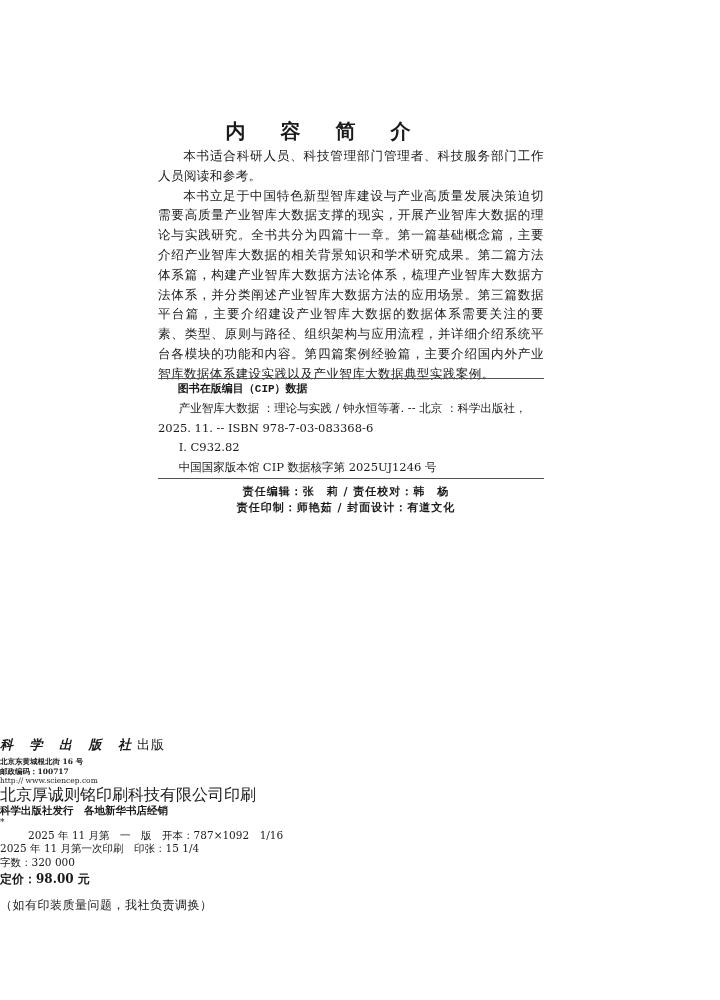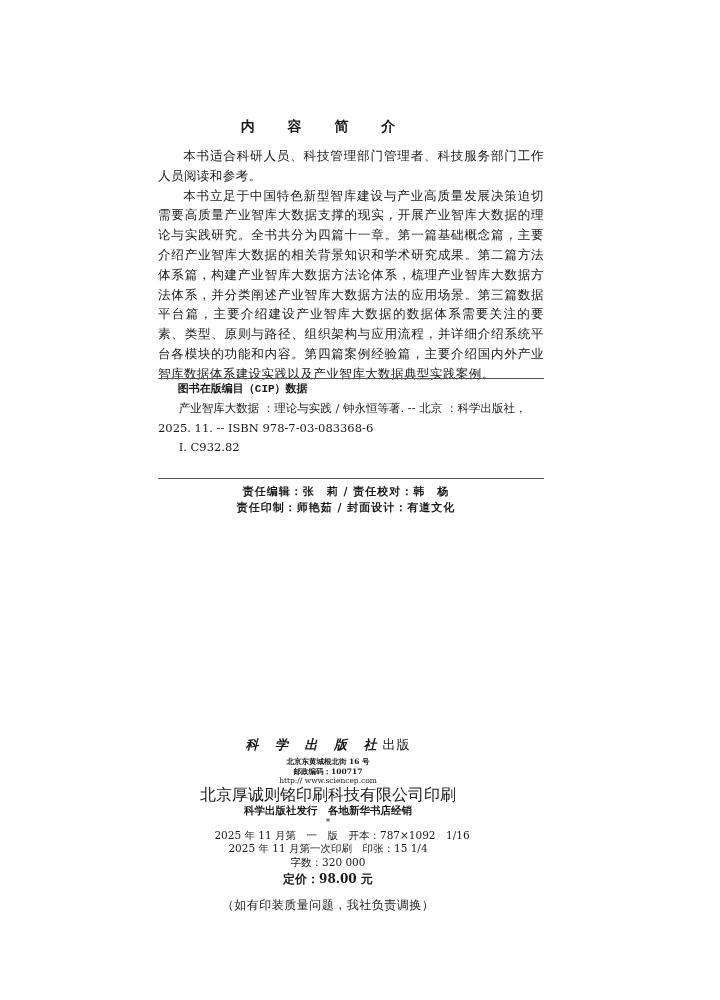--- a/index.html
+++ b/index.html
@@ -1,32 +1,32 @@
 <!DOCTYPE html>
 <html><head>
 <meta charset="utf-8">
 <style>
   html, body { margin: 0; padding: 0; background: #ffffff; }
   body { width: 720px; height: 1000px; position: relative; overflow: hidden;
          font-family: "DejaVu Serif", "Liberation Serif", serif; color: #1a1a1a; }
   .abs { position: absolute; }
-  .title { left: 0; width: 636px; top: 118px; text-align: center; font-size: 14px;
+  .title { left: 0; width: 636px; top: 118px; text-align: center; font-size: 20px;
            font-weight: bold; letter-spacing: 14px; padding-left: 14px; box-sizing: border-box;
            font-family: "DejaVu Sans", sans-serif; }
   .abstract { left: 158px; top: 146px; width: 386px; font-size: 12.6px; line-height: 19.8px;
               text-align: justify; letter-spacing: 0.35px; }
   .abstract p { margin: 0; text-indent: 2em; }
   .rule { left: 158px; width: 386px; height: 0; border-top: 1px solid #555; }
   .cip { left: 158px; top: 380px; width: 386px; font-size: 11.5px; line-height: 19.4px; }
   .cip .line { white-space: nowrap; }
   .cip .indent { padding-left: 1.8em; }
   .cip .head { font-weight: bold; font-family: Liberation Mono, monospace; font-size: 11px; }
   .editors { left: 0; width: 692px; top: 484px; text-align: center; font-size: 11px;
              line-height: 16px; font-weight: bold; letter-spacing: 1px; }
-  .pub { left: 0; width: 656px; top: 736px; text-align: center; }
+  .pub { left: 0; width: 656px; top: 736px; }
   .pub .brand { font-size: 13px; font-weight: bold; font-style: italic; letter-spacing: 6px; }
   .pub .brand .tail { font-style: normal; font-weight: normal; letter-spacing: 1px; font-size: 13px; }
   .pub .small { font-size: 7.5px; line-height: 9.5px; font-weight: bold; }
   .pub .printer { font-size: 16px; line-height: 17px; font-family: "DejaVu Sans", sans-serif; }
   .pub .dist { font-size: 10.5px; line-height: 15px; font-weight: bold; font-family: "DejaVu Sans", sans-serif; }
   .pub .star { font-size: 9px; line-height: 9px; }
   .pub .ed { font-size: 10.5px; line-height: 13.5px; white-space: pre; }
   .pub .price { font-size: 12px; font-weight: bold; line-height: 20px; }
   .pub .notice { font-size: 12px; line-height: 20px; margin-top: 6px; letter-spacing: 0.5px; }
 </style>
@@ -40,20 +40,21 @@
   <p>本书立足于中国特色新型智库建设与产业高质量发展决策迫切需要高质量产业智库大数据支撑的现实，开展产业智库大数据的理论与实践研究。全书共分为四篇十一章。第一篇基础概念篇，主要介绍产业智库大数据的相关背景知识和学术研究成果。第二篇方法体系篇，构建产业智库大数据方法论体系，梳理产业智库大数据方法体系，并分类阐述产业智库大数据方法的应用场景。第三篇数据平台篇，主要介绍建设产业智库大数据的数据体系需要关注的要素、类型、原则与路径、组织架构与应用流程，并详细介绍系统平台各模块的功能和内容。第四篇案例经验篇，主要介绍国内外产业智库数据体系建设实践以及产业智库大数据典型实践案例。</p>
 </div>
 
 <div class="abs rule" style="top:378px;"></div>
 
 <div class="abs cip">
   <div class="line indent head">图书在版编目（CIP）数据</div>
   <div class="line indent">产业智库大数据 ：理论与实践 / 钟永恒等著. -- 北京 ：科学出版社，</div>
   <div class="line">2025. 11. -- ISBN 978-7-03-083368-6</div>
   <div class="line indent">Ⅰ. C932.82</div>
+  <div class="line indent">中国国家版本馆 CIP 数据核字第 2025UJ1246 号</div>
 </div>
 
 <div class="abs rule" style="top:478px;"></div>
 
 <div class="abs editors">
   <div>责任编辑：张　莉 / 责任校对：韩　杨</div>
   <div>责任印制：师艳茹 / 封面设计：有道文化</div>
 </div>
 
 <div class="abs pub">

